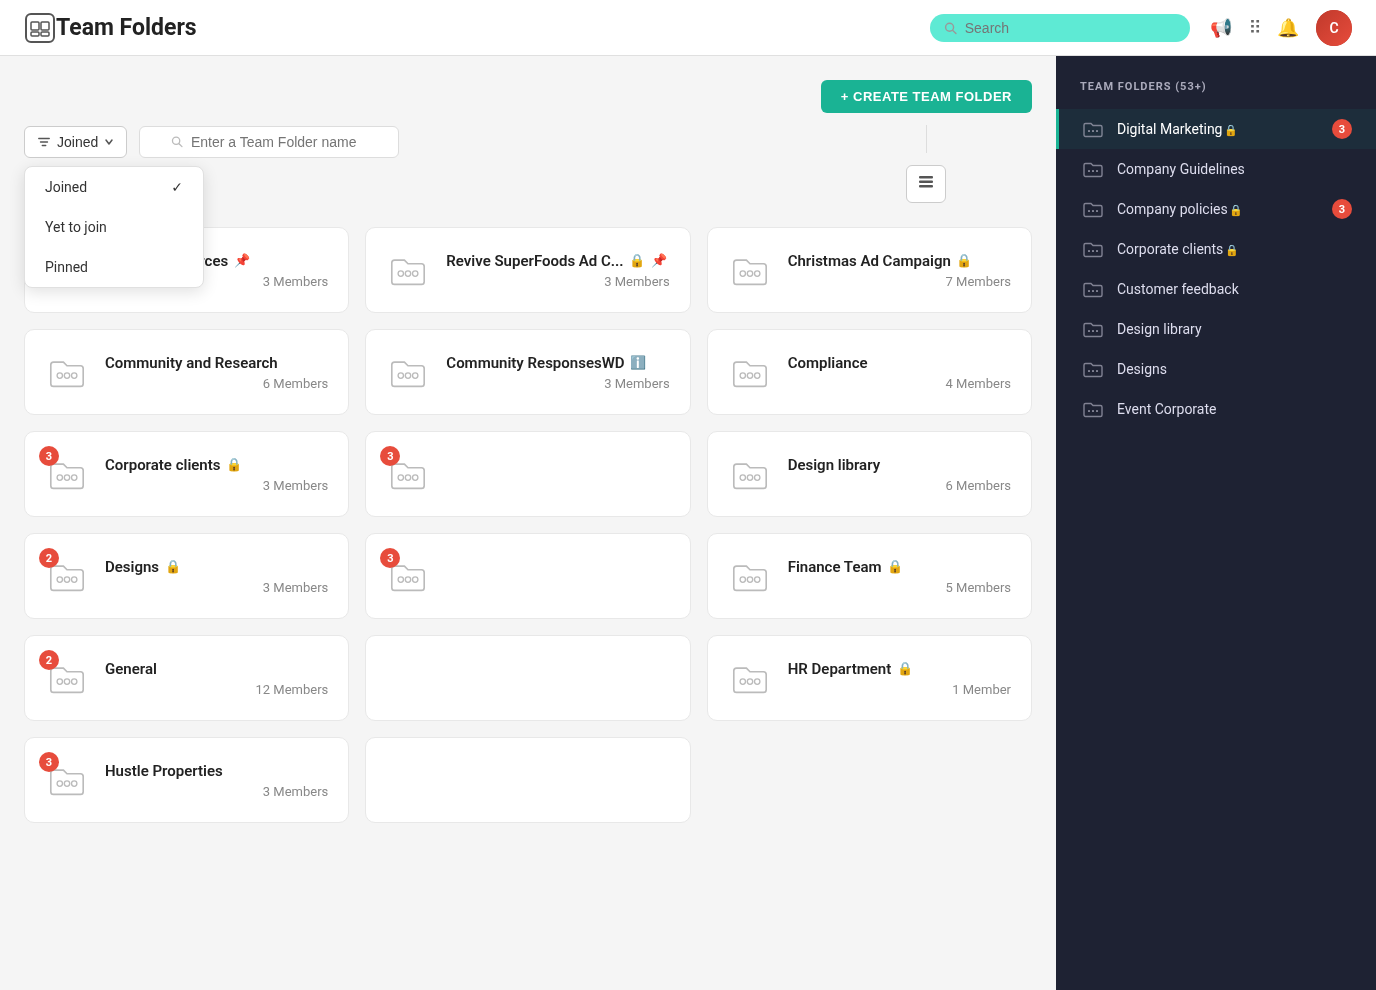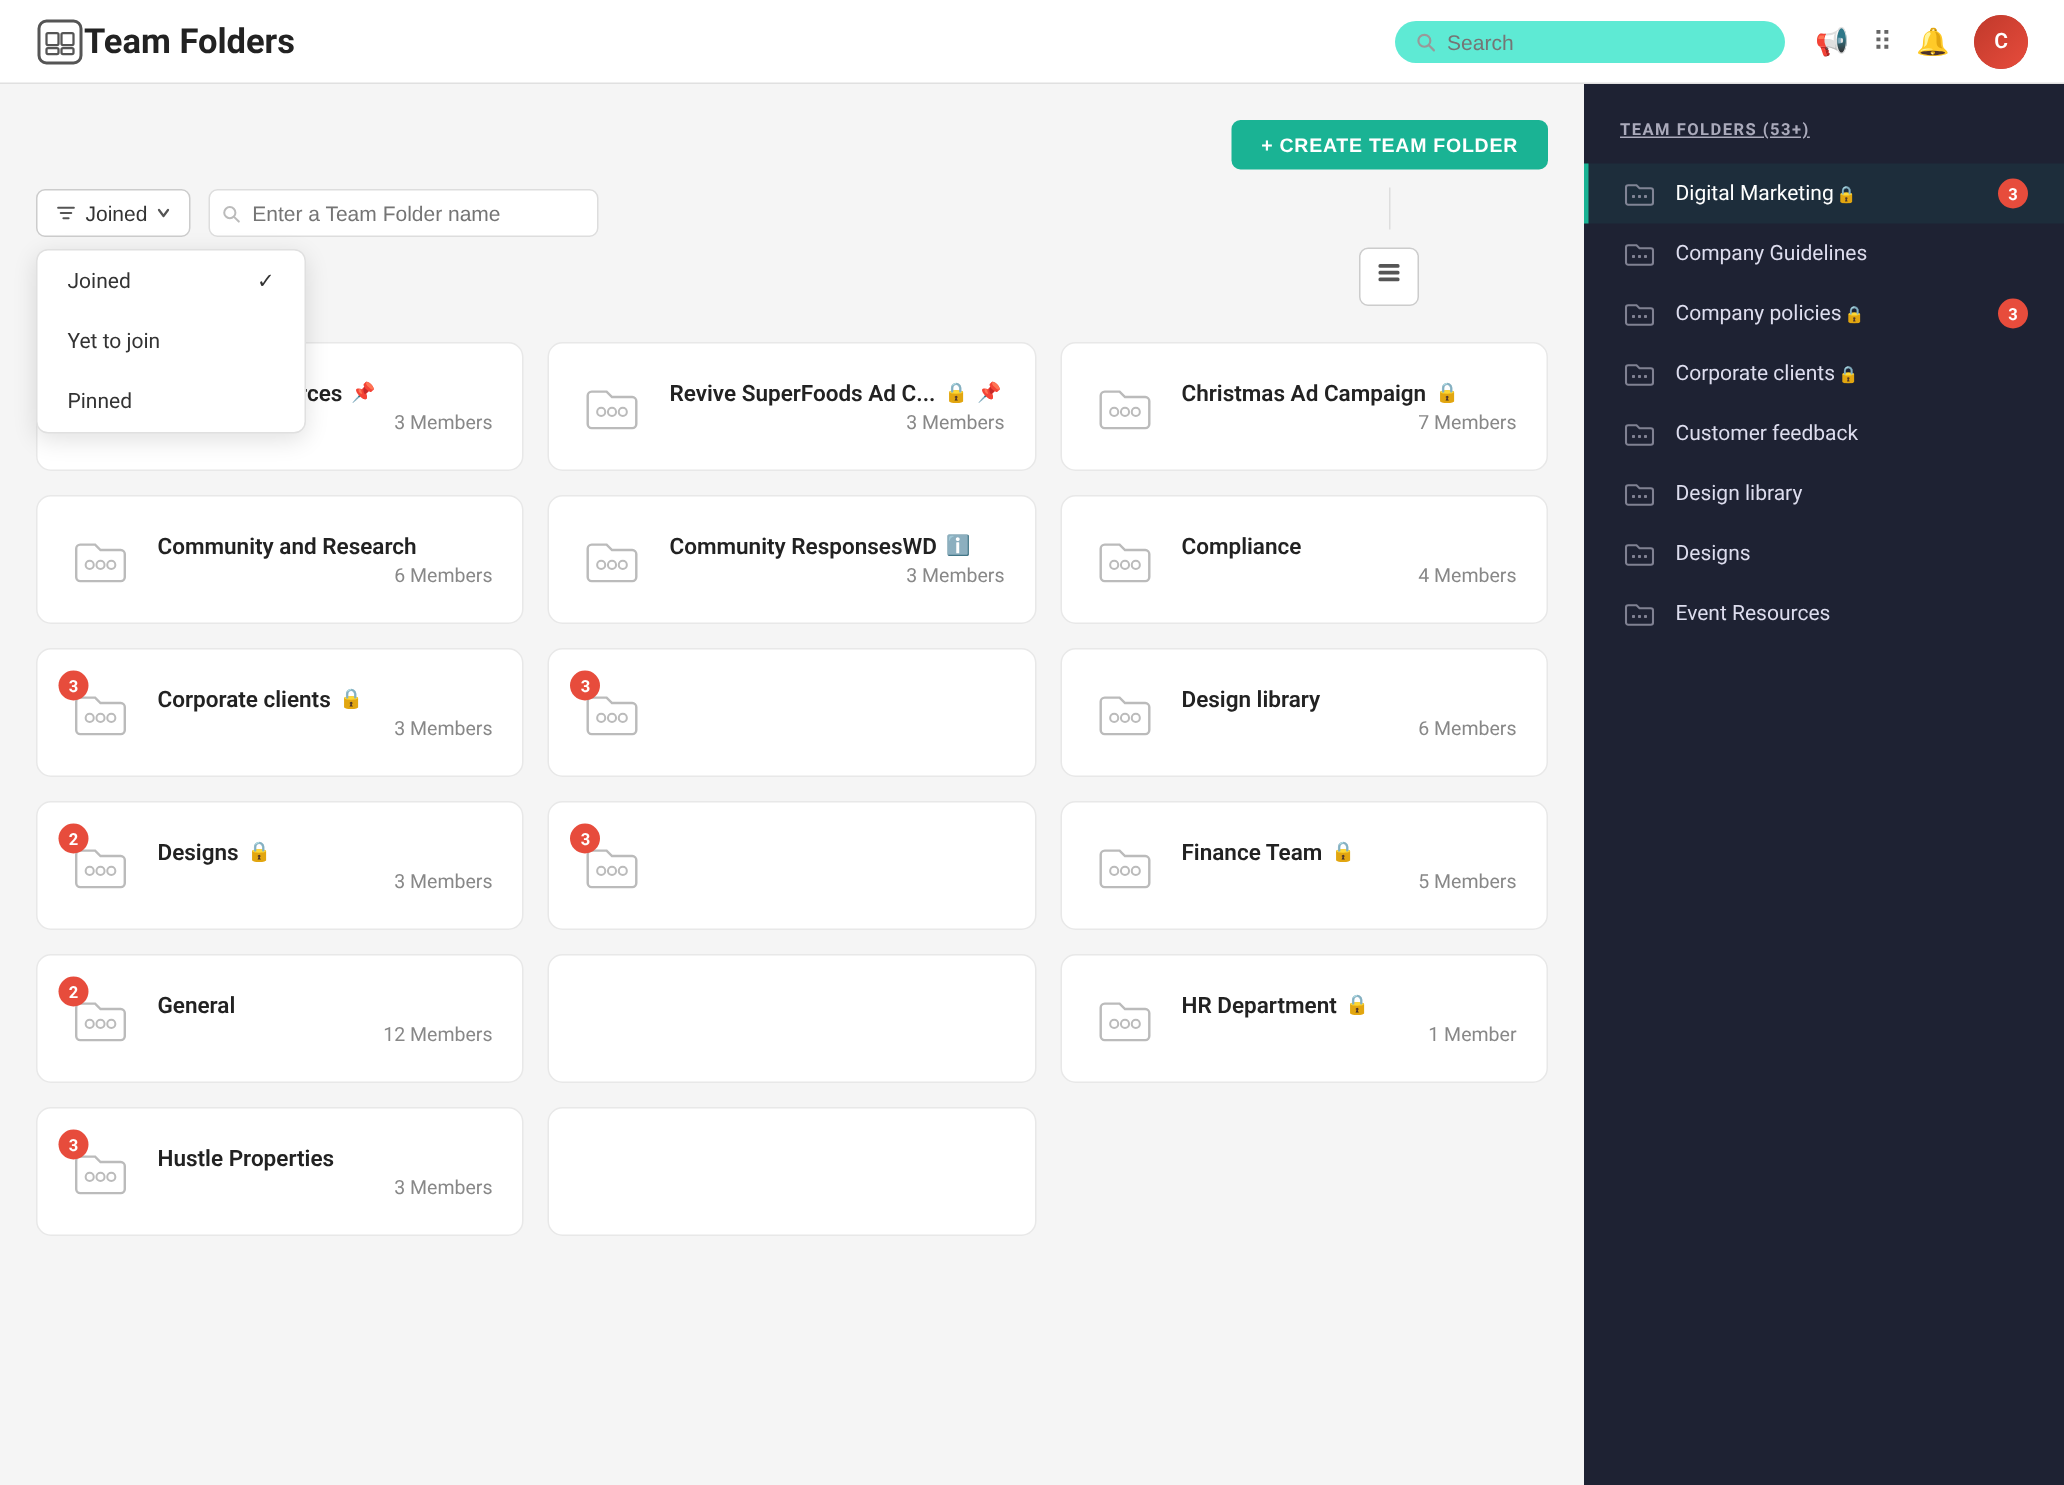--- a/index.html
+++ b/index.html
@@ -102,21 +102,21 @@
       cursor: pointer;
       color: #333;
       font-weight: 500;
     }
     .search-folder-input {
       display: flex;
       align-items: center;
       gap: 8px;
       border: 1px solid #ddd;
       border-radius: 6px;
-      padding: 7px 8px;
+      padding: 7px 31px;
       background: #fff;
       width: 260px;
     }
     .search-folder-input input {
       border: none;
       outline: none;
       font-size: 14px;
       color: #999;
       width: 100%;
     }
@@ -247,21 +247,20 @@
       padding: 24px 0;
       flex-shrink: 0;
     }
     .right-panel-title {
       font-size: 11px;
       font-weight: 700;
       color: #aab;
       letter-spacing: 1px;
       padding: 0 24px;
       margin-bottom: 16px;
-      text-decoration: underline;
     }
     .panel-item {
       display: flex;
       align-items: center;
       gap: 14px;
       padding: 10px 24px;
       cursor: pointer;
       font-size: 14px;
       color: #ccd;
       position: relative;
@@ -714,17 +713,17 @@
     </svg>
     <span class="panel-item-label">Designs</span>
     </div>
         <div class="panel-item">
     <svg class="panel-item-icon" viewBox="0 0 20 18" fill="none">
       <path d="M1 5C1 4.172 1.672 3.5 2.5 3.5H8L10 5.5H17.5C18.328 5.5 19 6.172 19 7V15C19 15.828 18.328 16.5 17.5 16.5H2.5C1.672 16.5 1 15.828 1 15V5Z" stroke="#aab" stroke-width="1.4" fill="none"></path>
       <rect x="5" y="10" width="2" height="2" rx="0.5" fill="#aab"></rect>
       <rect x="9" y="10" width="2" height="2" rx="0.5" fill="#aab"></rect>
       <rect x="13" y="10" width="2" height="2" rx="0.5" fill="#aab"></rect>
     </svg>
-    <span class="panel-item-label">Event Resources</span>
+    <span class="panel-item-label">Event Corporate</span>
     </div>
       </div>
   </div>
 </div>
 
 </body></html>

